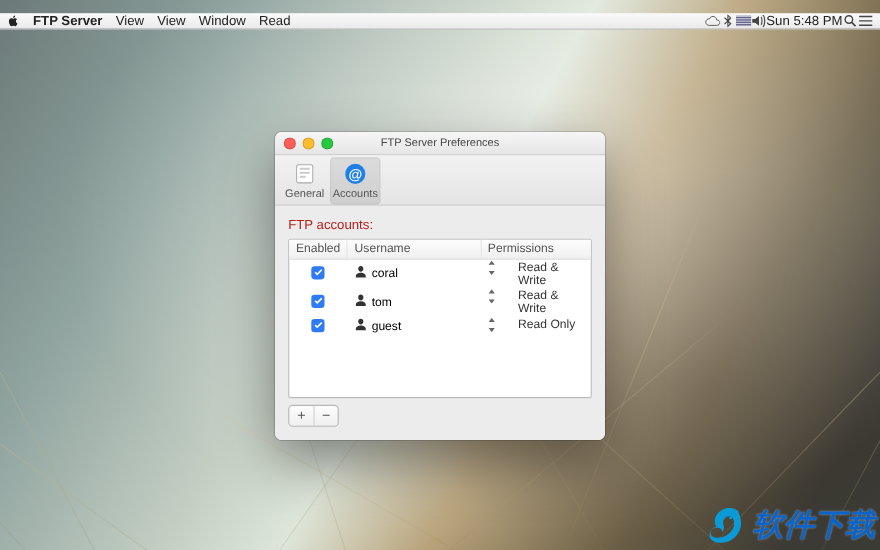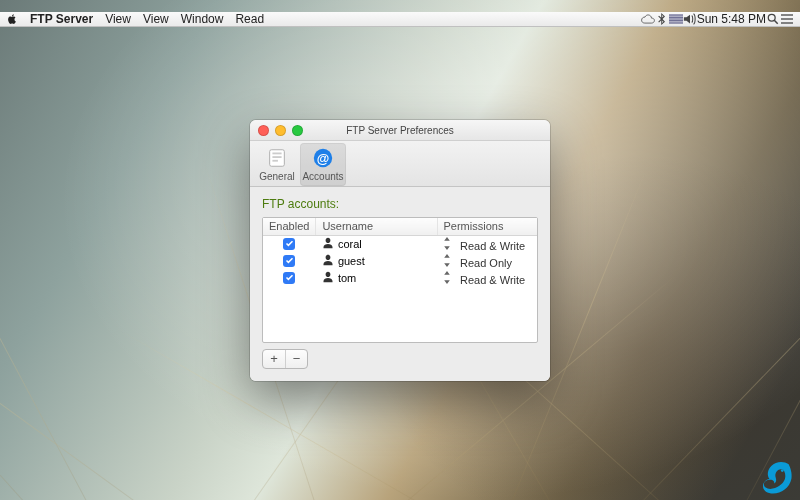--- a/index.html
+++ b/index.html
@@ -55,32 +55,32 @@
   }
   .toolbar .tab {
     width:46px; display:flex; flex-direction:column; align-items:center; justify-content:center;
     gap:2px; border-radius:4px; font-size:10px; color:#555;
   }
   .toolbar .tab.selected { background:rgba(0,0,0,0.09); box-shadow: inset 0 0 0 1px rgba(0,0,0,0.05); }
   .toolbar .tab .icon { width:22px; height:22px; display:flex; align-items:center; justify-content:center; }
   .toolbar .tab svg { width:22px; height:22px; }
 
   .content { padding:10px 12px 12px 12px; background:#ececec; }
-  .section-label { font-size:12px; color:#4d7c0f; margin-bottom:6px; }
+  .section-label { font-size:12px; color:#b91c1c; margin-bottom:6px; }
 
   .table-wrap { background:#fff; border:1px solid #bcbcbc; border-radius:2px; }
   table { width:100%; border-collapse:collapse; font-size:11px;border-radius:28px; }
   thead th { text-align:left; font-weight:400; color:#555; background:linear-gradient(#fdfdfd,#f0f0f0); border-bottom:1px solid #d6d6d6; padding:2px 6px; height:17px; }
   thead th + th { border-left:1px solid #e4e4e4;margin-top:14px; }
   tbody td { padding:1px 6px; height:17px; vertical-align:middle; }
   .chk { width:12px; height:12px; border-radius:3px; background:#2f7af6; display:inline-flex; align-items:center; justify-content:center; }
   .chk svg { width:9px; height:9px; fill:#fff; }
   .user-cell { display:flex; align-items:center; gap:4px; }
   .user-cell svg { width:12px; height:12px; fill:#333; }
-  .perm-cell { display:flex; align-items:flex-end; gap:9px; color:#333; }
+  .perm-cell { display:flex; align-items:flex-start; gap:20px; color:#333; }
   .stepper svg { width:8px; height:13px; fill:#666; }
 
   .btn-strip { display:inline-flex; margin-top:6px; border:1px solid #b8b8b8; border-radius:4px; overflow:hidden; background:linear-gradient(#fdfdfd,#efefef); }
   .btn-strip button { width:22px; height:18px; border:none; background:transparent; font-size:13px; color:#555; line-height:1; }
   .btn-strip button + button { border-left:1px solid #cfcfcf; }
 
   .hint { font-size:10px; color:#8a8a8a; margin-top:8px; line-height:1.3; }
 
   
   .watermark { position:absolute; right:0; bottom:4px; display:flex; align-items:center; gap:6px; padding-right:4px; }
@@ -239,52 +239,52 @@
               <td style="text-align:center"><span class="chk">
                   <svg viewBox="0 0 12 12">
                     <path fill="none" stroke="#fff" stroke-width="2" d="M2 6l2.5 2.5L10 3"></path>
                   </svg>
                 </span></td>
               <td>
                 <span class="user-cell">
                   <span><svg viewBox="0 0 16 16">
                       <path d="M8 8c1.8 0 3.2-1.6 3.2-3.5S9.8 1 8 1 4.8 2.6 4.8 4.5 6.2 8 8 8zm0 1.2c-2.8 0-6 1.5-6 4V15h12v-1.8c0-2.5-3.2-4-6-4z"></path>
                     </svg></span>
-                  <span>guest</span>
+                  <span>tom</span>
                 </span>
               </td>
               <td>
                 <span class="perm-cell">
                   <span class="stepper"><svg viewBox="0 0 8 14">
                       <path d="M4 0l3 4H1zM4 14l3-4H1z"></path>
                     </svg></span>
-                  <span>Read Only</span>
+                  <span>Read &amp; Write</span>
                 </span>
               </td>
             </tr>
             <tr>
               <td style="text-align:center"><span class="chk">
                   <svg viewBox="0 0 12 12">
                     <path fill="none" stroke="#fff" stroke-width="2" d="M2 6l2.5 2.5L10 3"></path>
                   </svg>
                 </span></td>
               <td>
                 <span class="user-cell">
                   <span><svg viewBox="0 0 16 16">
                       <path d="M8 8c1.8 0 3.2-1.6 3.2-3.5S9.8 1 8 1 4.8 2.6 4.8 4.5 6.2 8 8 8zm0 1.2c-2.8 0-6 1.5-6 4V15h12v-1.8c0-2.5-3.2-4-6-4z"></path>
                     </svg></span>
-                  <span>tom</span>
+                  <span>guest</span>
                 </span>
               </td>
               <td>
                 <span class="perm-cell">
                   <span class="stepper"><svg viewBox="0 0 8 14">
                       <path d="M4 0l3 4H1zM4 14l3-4H1z"></path>
                     </svg></span>
-                  <span>Read &amp; Write</span>
+                  <span>Read Only</span>
                 </span>
               </td>
             </tr>
           </tbody>
         <tbody>
           <tr style="height:55px">
               <td colspan="3"></td>
             </tr>
         </tbody>
       </table>
@@ -294,13 +294,14 @@
       <button>−</button>
     </div>
   </div>
 </div>
 
 <div class="watermark">
   <svg viewBox="0 0 48 40">
     <path d="M40 6c-6-4-14-3-19 2-4 4-5 10-2 14-4 1-7 4-7 8 0 5 5 8 11 8 9 0 18-6 20-16 1-6-1-12-3-16zm-6 6c2 2 3 6 2 10-2 6-9 11-16 11-4 0-7-2-7-5 0-3 3-5 7-5 3 0 5 2 4 4 2-1 3-3 2-6-2-5 2-11 8-9z" fill="#0a9ad6"></path>
     <circle cx="33" cy="13" r="1.5" fill="#0a9ad6"></circle>
   </svg>
+  <span class="txt">软件下载</span>
 </div>
 
 </body></html>

